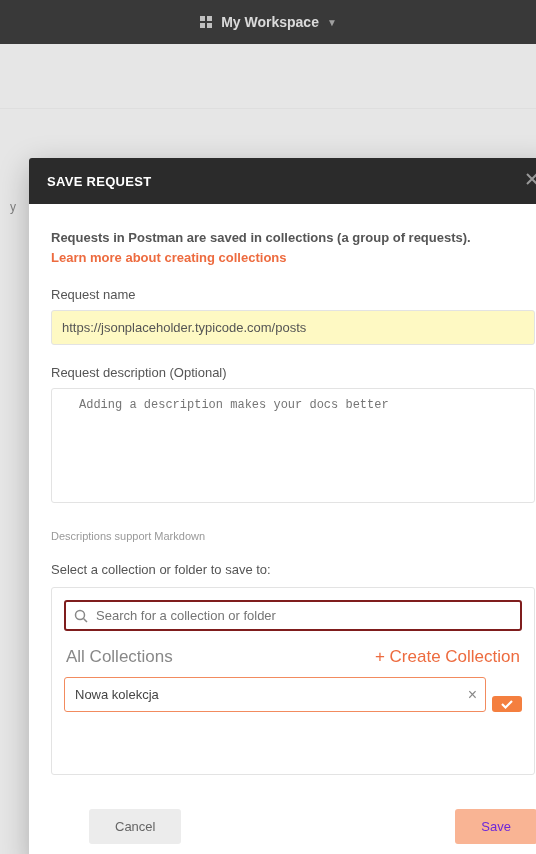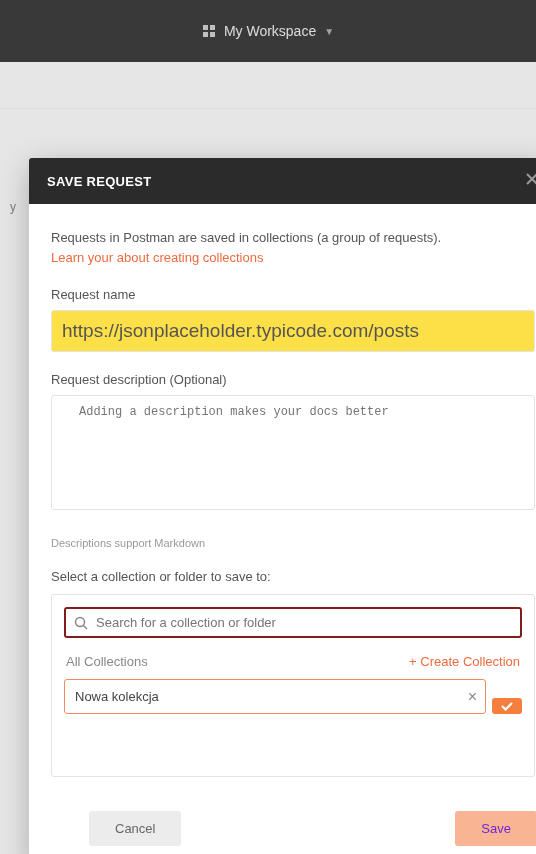--- a/index.html
+++ b/index.html
@@ -6,26 +6,27 @@
 body {
   font-family: -apple-system, BlinkMacSystemFont, "Segoe UI", Arial, sans-serif;
   background: #f5f5f5;
   width: 536px;
   height: 854px;
   overflow: hidden;
   position: relative;
 }
 .topbar {
   background: #3d3d3d;
-  height: 62px;
+  height: 44px;
   display: flex;
   align-items: center;
   justify-content: center;
   color: #e8e8e8;
   font-size: 14px;
+  font-weight: bold;
 }
 .topbar .ws-icon { margin-right: 8px; display: inline-flex; }
 .topbar .chev { margin-left: 8px; font-size: 10px; color: #aaa; }
 .bg-stripe {
   position: absolute;
   left: 0; right: 0;
   background: #ececec;
   height: 1px;
 }
 .bg-panel {
@@ -58,29 +59,29 @@
   justify-content: space-between;
   border-radius: 3px 3px 0 0;
 }
 .modal-header .title { font-size: 13px; font-weight: 600; letter-spacing: 0.3px; }
 .modal-header .close { color: #999; cursor: pointer; }
 .modal-body {
   padding: 24px 22px 18px 22px;
   color: #444;
   font-size: 13px;
 }
-.intro { color: #555; line-height: 1.5; }
+.intro { color: #555; line-height: 1.5; font-weight: bold; }
 .intro a { color: #ed6b3f; text-decoration: none; }
 .field-label { margin-top: 20px; margin-bottom: 8px; color: #555; font-size: 13px; }
 .text-input {
   width: 100%;
   border: 1px solid #e3e3e3;
-  background: #fde047;
+  background: #fef9c3;
   padding: 9px 10px;
-  font-size: 19px;
+  font-size: 13px;
   color: #555;
   border-radius: 3px;
 }
 .textarea {
   width: 100%;
   border: 1px solid #e3e3e3;
   background: #fff;
   padding: 9px 27px;
   font-size: 12px;
   color: #999;
@@ -111,21 +112,21 @@
   font-size: 13px;
   color: #999;
   flex: 1;
   background: transparent;
 }
 .coll-header {
   display: flex;
   justify-content: space-between;
   align-items: center;
   padding: 4px 14px 10px 14px;
-  font-size: 13px;
+  font-size: 17px;
   gap: 12px;
 }
 .coll-header .all { color: #888; }
 .coll-header .create { color: #ed6b3f; cursor: pointer; }
 .new-coll-row {
   display: flex;
   align-items: flex-end;
   padding: 0 12px 12px 12px;
   gap: 6px;
 }
@@ -200,21 +201,21 @@
     <span class="title">SAVE REQUEST</span>
     <span class="close">
       <svg width="14" height="14" viewBox="0 0 14 14">
           <path d="M2 2 L12 12 M12 2 L2 12" stroke="#999" stroke-width="2" fill="none"></path>
         </svg>
     </span>
   </div>
   <div class="modal-body">
     <div class="intro">
       <span>Requests in Postman are saved in collections (a group of requests).</span><br>
-      <a href="#">Learn your about creating collections</a>
+      <a href="#">Learn more about creating collections</a>
     </div>
 
     <div class="field-label">Request name</div>
     <input class="text-input" type="text" value="https://jsonplaceholder.typicode.com/posts" style="">
 
     <div class="field-label">Request description (Optional)</div>
     <textarea class="textarea" placeholder="Adding a description makes your docs better" style=""></textarea>
     <div class="hint">Descriptions support Markdown</div>
 
     <div class="field-label">Select a collection or folder to save to:</div>

